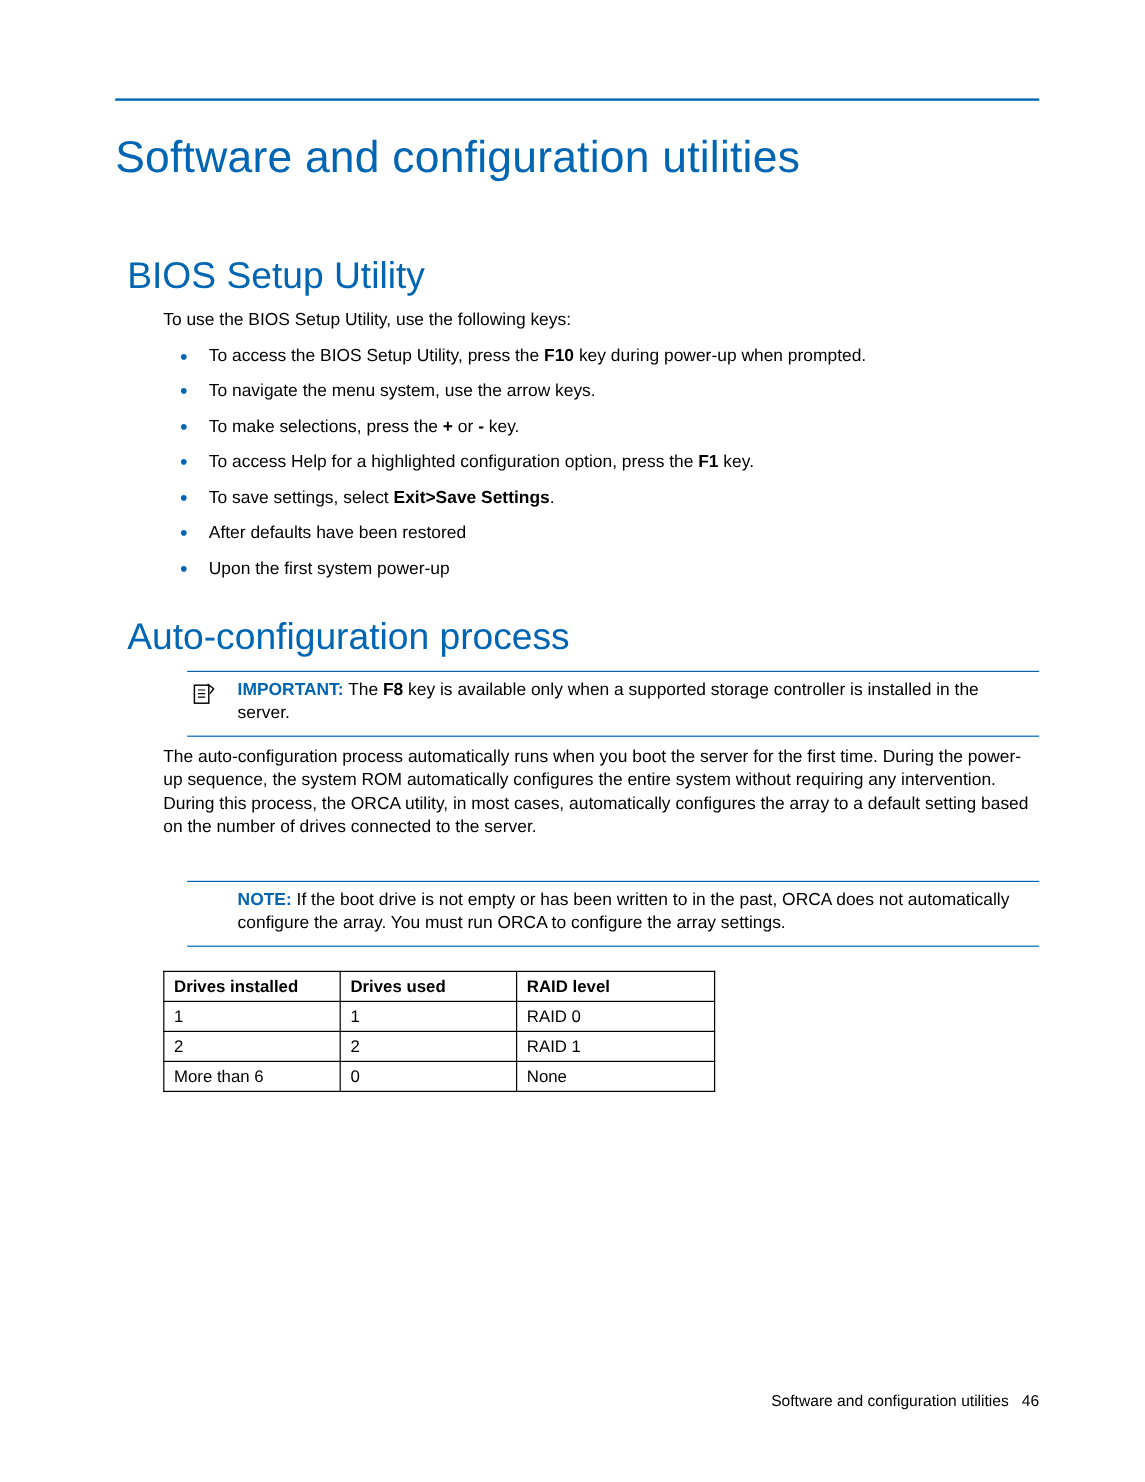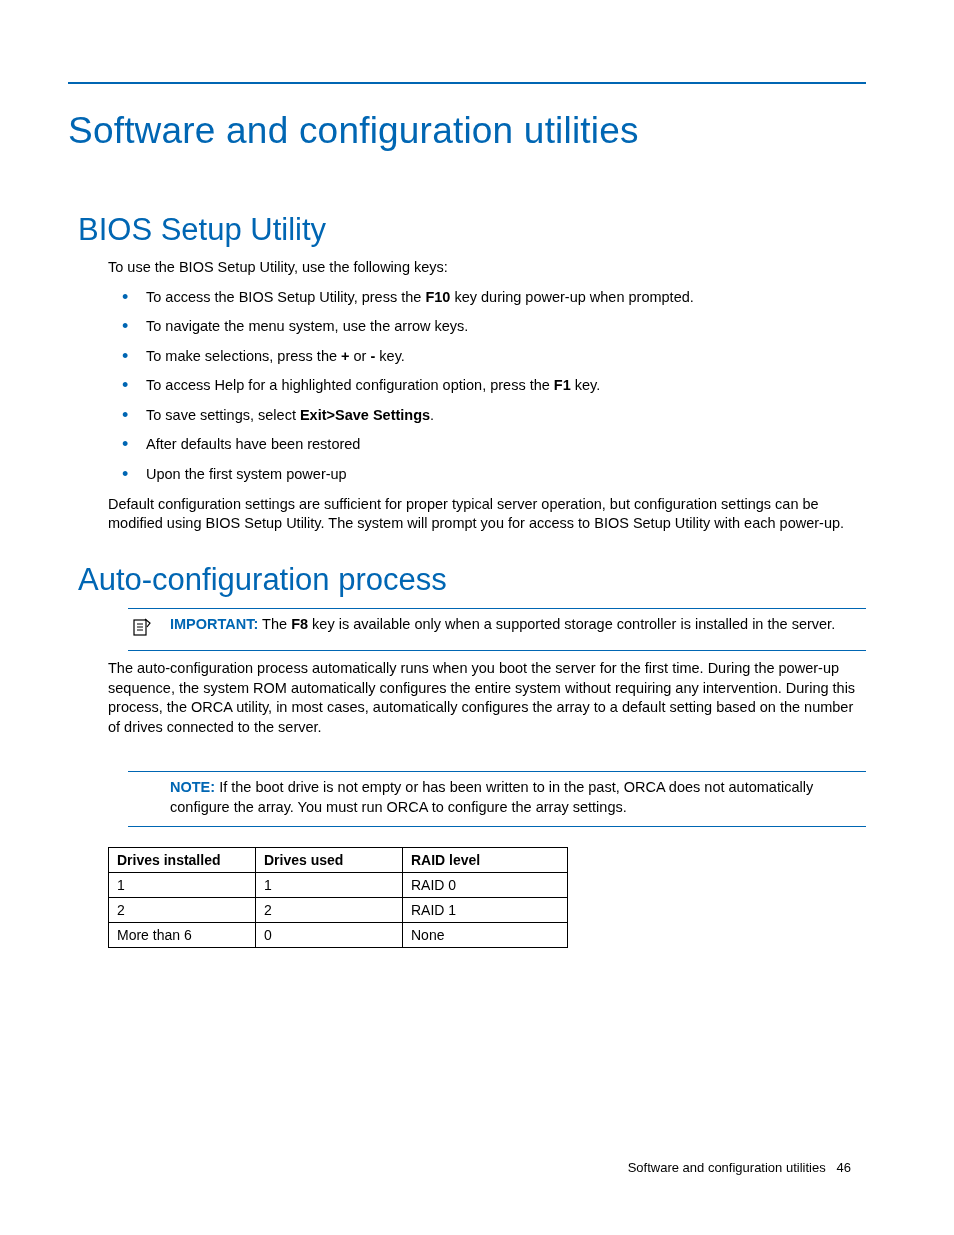--- a/index.html
+++ b/index.html
@@ -7,21 +7,21 @@
     padding: 0;
     font-family: Arial, Helvetica, sans-serif;
     background: #fff;
     color: #000;
   }
   .page {
     width: 954px;
     height: 1235px;
     position: relative;
     box-sizing: border-box;
-    padding: 82px 88px 50px 68px;
+    padding: 82px 88px 50px 96px;
   }
   .top-rule {
     border-top: 2px solid #0066b3;
     margin-bottom: 26px;
   }
   h1.chapter-title {
     font-family: "Futura", "Trebuchet MS", Arial, sans-serif;
     font-weight: 300;
     font-size: 37px;
     color: #0066b3;
@@ -103,21 +103,21 @@
   }
   table.raid-table th {
     font-weight: bold;
   }
   .col1 { width: 130px; }
   .col2 { width: 130px; }
   .col3 { width: 148px; }
   .footer {
     position: absolute;
     bottom: 60px;
-    right: 103px;
+    right: 88px;
     font-size: 13px;
   }
 </style>
 </head>
 <body>
 
 <div class="page">
   <div class="top-rule"></div>
 
   <h1 class="chapter-title">Software and configuration utilities</h1>
@@ -144,21 +144,20 @@
         <span>To save settings, select </span><span class="bold">Exit&gt;Save Settings</span><span>.</span>
       </li>
     </ul>
 
 
     <ul class="bullets">
       <li>After defaults have been restored</li>
       <li>Upon the first system power-up</li>
     </ul>
 
-    <p>Default configuration settings are sufficient for proper typical server operation, but configuration settings can be modified using BIOS Setup Utility. The system will prompt you for access to BIOS Setup Utility with each power-up.</p>
   </div>
 
   <div class="spacer-sm"></div>
 
   <h2 class="section-title">Auto-configuration process</h2>
 
   <div class="note-box">
     <div class="note-icon">
       <svg width="20" height="20" viewBox="0 0 20 20">
         <rect x="2" y="3" width="12" height="15" fill="none" stroke="#000" stroke-width="1.2"></rect>

